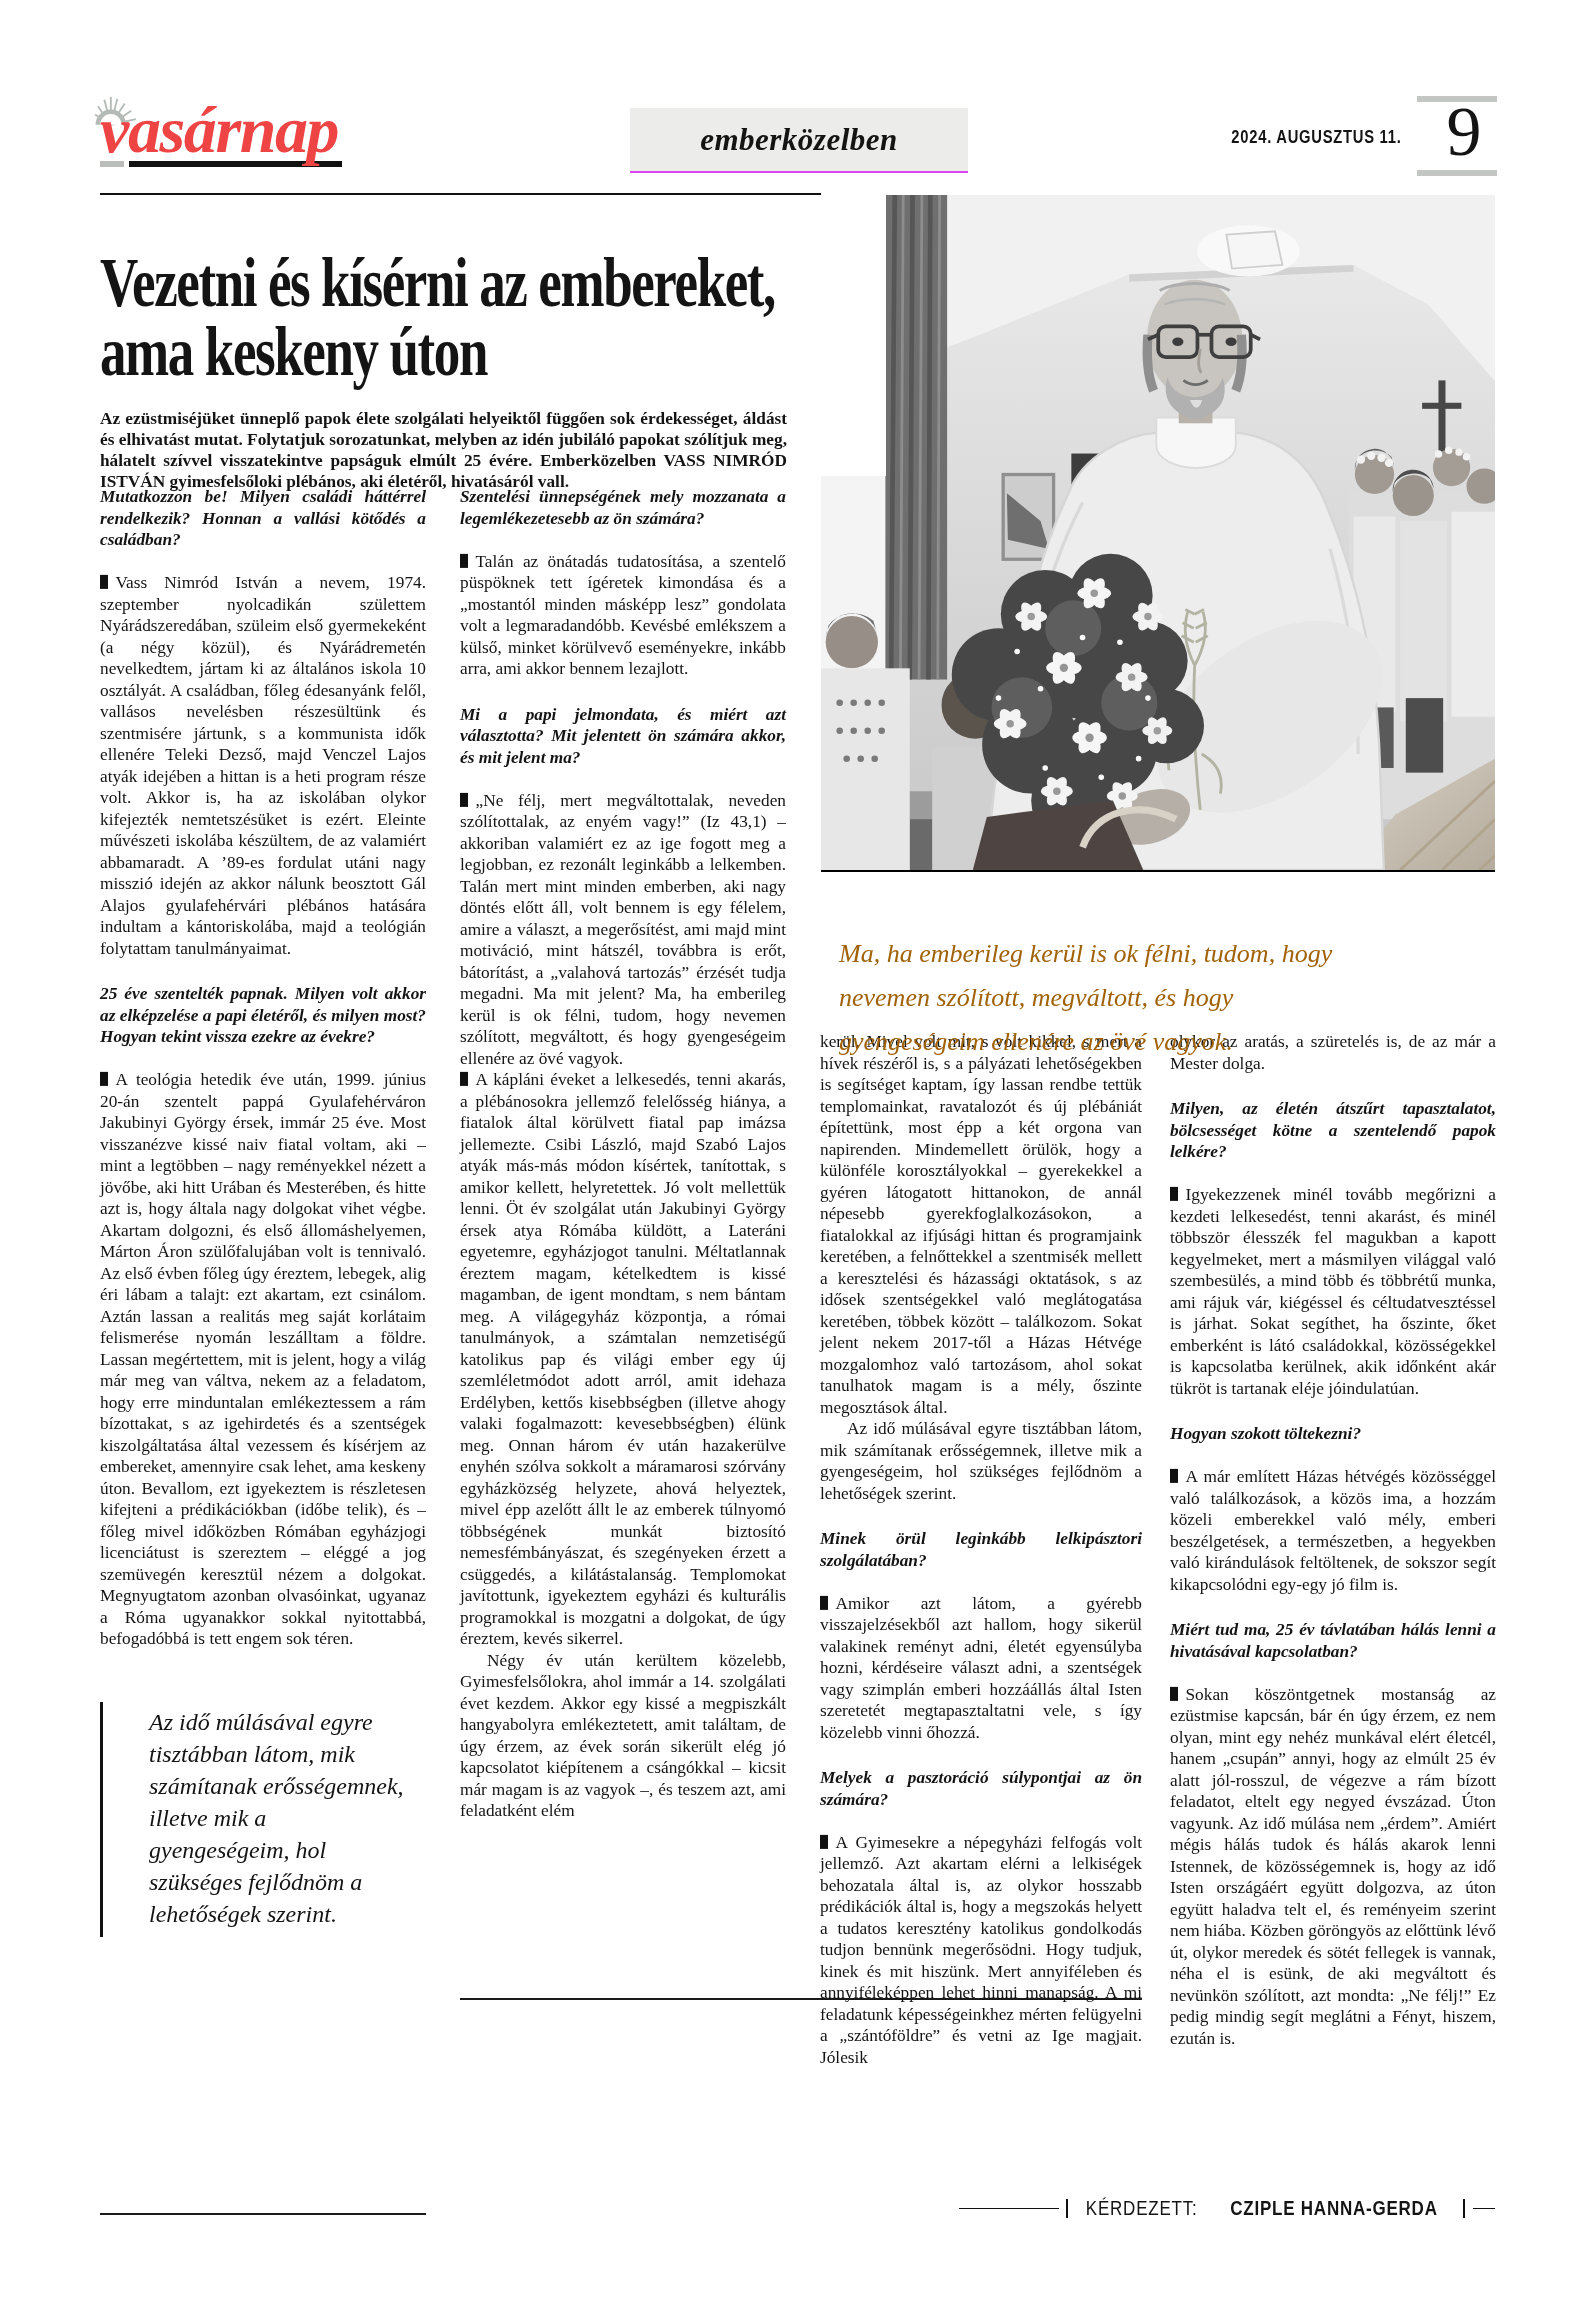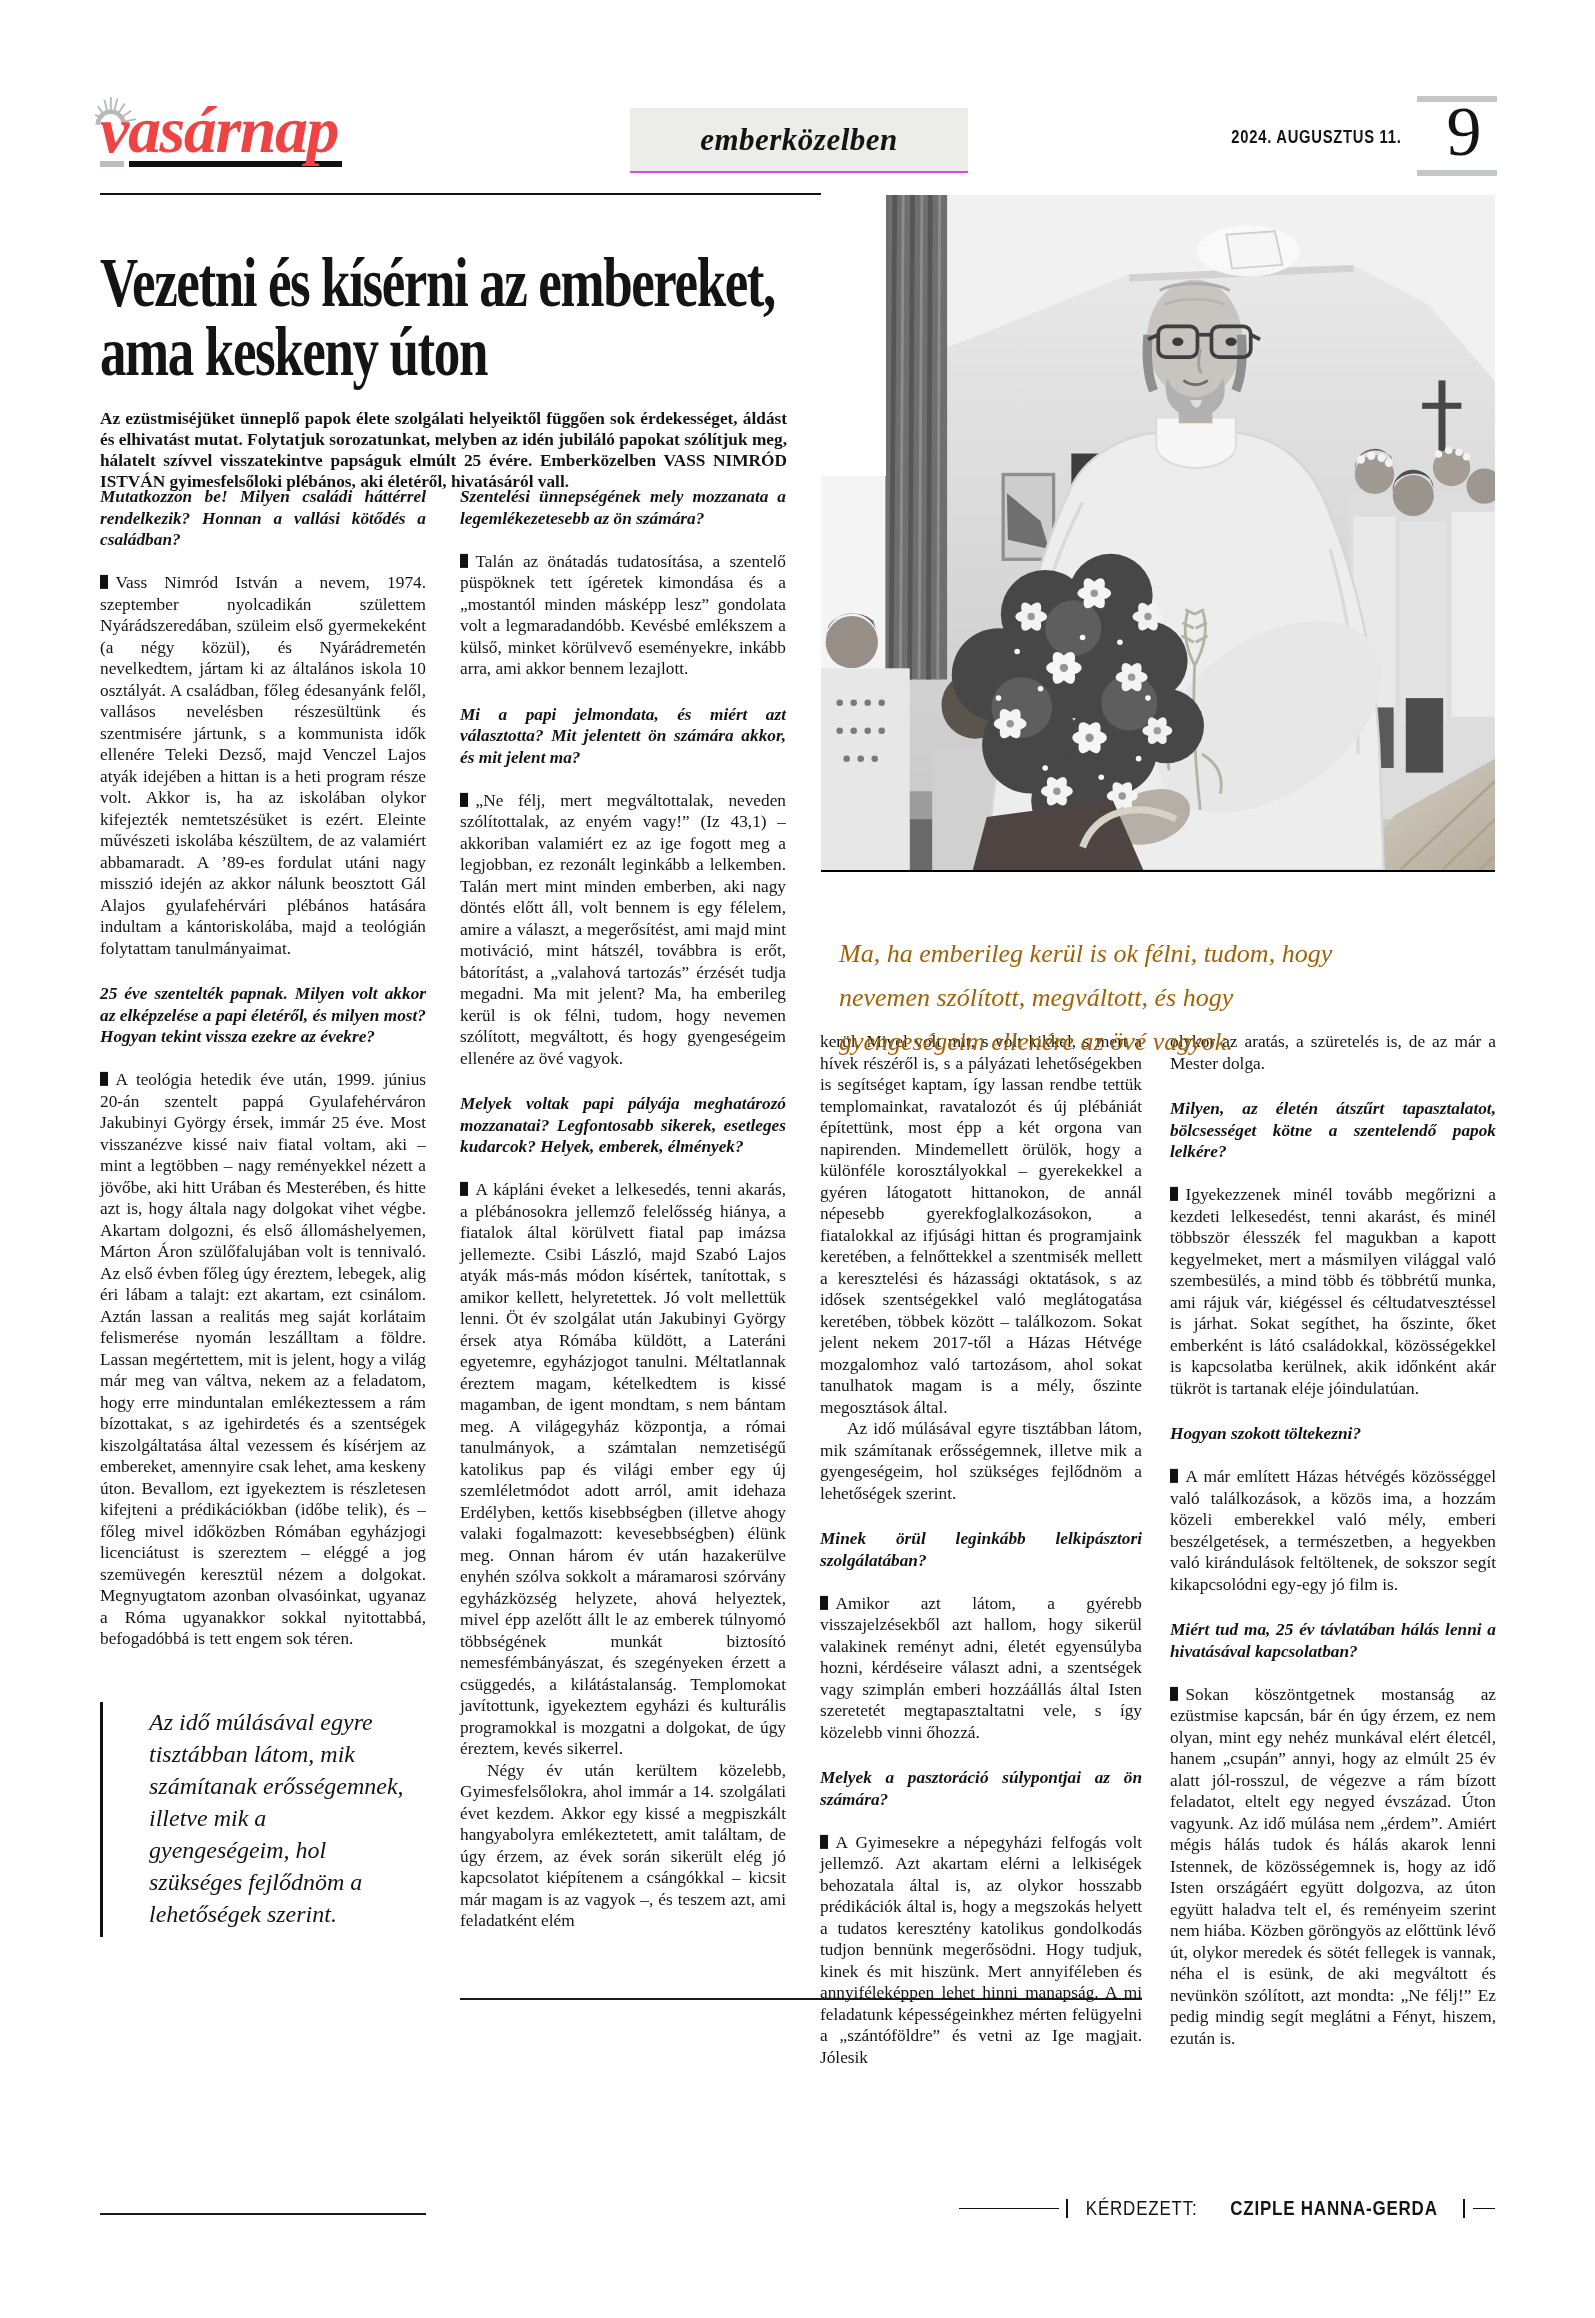--- a/index.html
+++ b/index.html
@@ -370,21 +370,20 @@
     <p class="q">25 éve szentelték papnak. Milyen volt akkor az elképzelése a papi életéről, és milyen most? Hogyan tekint vissza ezekre az évekre?</p>
     <p class="a"><span class="amark"></span><span>A teológia hetedik éve után, 1999. június 20-án szentelt pappá Gyulafehérváron Jakubinyi György érsek, immár 25 éve. Most visszanézve kissé naiv fiatal voltam, aki – mint a legtöbben – nagy reményekkel nézett a jövőbe, aki hitt Urában és Mesterében, és hitte azt is, hogy általa nagy dolgokat vihet végbe. Akartam dolgozni, és első állomáshelyemen, Márton Áron szülőfalujában volt is tennivaló. Az első évben főleg úgy éreztem, lebegek, alig éri lábam a talajt: ezt akartam, ezt csinálom. Aztán lassan a realitás meg saját korlátaim felismerése nyomán leszálltam a földre. Lassan megértettem, mit is jelent, hogy a világ már meg van váltva, nekem az a feladatom, hogy erre minduntalan emlékeztessem a rám bízottakat, s az igehirdetés és a szentségek kiszolgáltatása által vezessem és kísérjem az embereket, amennyire csak lehet, ama keskeny úton. Bevallom, ezt igyekeztem is részletesen kifejteni a prédikációkban (időbe telik), és – főleg mivel időközben Rómában egyházjogi licenciátust is szereztem – eléggé a jog szemüvegén keresztül nézem a dolgokat. Megnyugtatom azonban olvasóinkat, ugyanaz a Róma ugyanakkor sokkal nyitottabbá, befogadóbbá is tett engem sok téren.</span></p>
     <div class="pullquote">Az idő múlásával egyre tisztábban látom, mik számítanak erősségemnek, illetve mik a gyengeségeim, hol szükséges fejlődnöm a lehetőségek szerint.</div>
   </div>
 
   <div class="col col-2">
     <p class="q first">Szentelési ünnepségének mely mozzanata a legemlékezetesebb az ön számára?</p>
     <p class="a"><span class="amark"></span><span>Talán az önátadás tudatosítása, a szentelő püspöknek tett ígéretek kimondása és a „mostantól minden másképp lesz” gondolata volt a legmaradandóbb. Kevésbé emlékszem a külső, minket körülvevő eseményekre, inkább arra, ami akkor bennem lezajlott.</span></p>
     <p class="q">Mi a papi jelmondata, és miért azt választotta? Mit jelentett ön számára akkor, és mit jelent ma?</p>
     <p class="a"><span class="amark"></span><span>„Ne félj, mert megváltottalak, neveden szólítottalak, az enyém vagy!” (Iz 43,1) – akkoriban valamiért ez az ige fogott meg a legjobban, ez rezonált leginkább a lelkemben. Talán mert mint minden emberben, aki nagy döntés előtt áll, volt bennem is egy félelem, amire a választ, a megerősítést, ami majd mint motiváció, mint hátszél, továbbra is erőt, bátorítást, a „valahová tartozás” érzését tudja megadni. Ma mit jelent? Ma, ha emberileg kerül is ok félni, tudom, hogy nevemen szólított, megváltott, és hogy gyengeségeim ellenére az övé vagyok.</span></p>
-    <p class="q">Melyek voltak papi pályája meghatározó mozzanatai? Legfontosabb sikerek, esetleges kudarcok? Helyek, emberek, élmények?</p>
     <p class="a"><span class="amark"></span><span>A kápláni éveket a lelkesedés, tenni akarás, a plébánosokra jellemző felelősség hiánya, a fiatalok által körülvett fiatal pap imázsa jellemezte. Csibi László, majd Szabó Lajos atyák más-más módon kísértek, tanítottak, s amikor kellett, helyretettek. Jó volt mellettük lenni. Öt év szolgálat után Jakubinyi György érsek atya Rómába küldött, a Lateráni egyetemre, egyházjogot tanulni. Méltatlannak éreztem magam, kételkedtem is kissé magamban, de igent mondtam, s nem bántam meg. A világegyház központja, a római tanulmányok, a számtalan nemzetiségű katolikus pap és világi ember egy új szemléletmódot adott arról, amit idehaza Erdélyben, kettős kisebbségben (illetve ahogy valaki fogalmazott: kevesebbségben) élünk meg. Onnan három év után hazakerülve enyhén szólva sokkolt a máramarosi szórvány egyházközség helyzete, ahová helyeztek, mivel épp azelőtt állt le az emberek túlnyomó többségének munkát biztosító nemesfémbányászat, és szegényeken érzett a csüggedés, a kilátástalanság. Templomokat javítottunk, igyekeztem egyházi és kulturális programokkal is mozgatni a dolgokat, de úgy éreztem, kevés sikerrel.</span></p>
     <p class="a indent">Négy év után kerültem közelebb, Gyimesfelsőlokra, ahol immár a 14. szolgálati évet kezdem. Akkor egy kissé a megpiszkált hangyabolyra emlékeztetett, amit találtam, de úgy érzem, az évek során sikerült elég jó kapcsolatot kiépítenem a csángókkal – kicsit már magam is az vagyok –, és teszem azt, ami feladatként elém</p>
   </div>
 
   <div class="col col-3">
     <p class="a">kerül. Mivel volt mit, s volt kikkel, s mert a hívek részéről is, s a pályázati lehetőségekben is segítséget kaptam, így lassan rendbe tettük templomainkat, ravatalozót és új plébániát építettünk, most épp a két orgona van napirenden. Mindemellett örülök, hogy a különféle korosztályokkal – gyerekekkel a gyéren látogatott hittanokon, de annál népesebb gyerekfoglalkozásokon, a fiatalokkal az ifjúsági hittan és programjaink keretében, a felnőttekkel a szentmisék mellett a keresztelési és házassági oktatások, s az idősek szentségekkel való meglátogatása keretében, többek között – találkozom. Sokat jelent nekem 2017-től a Házas Hétvége mozgalomhoz való tartozásom, ahol sokat tanulhatok magam is a mély, őszinte megosztások által.</p>
     <p class="a indent">Az idő múlásával egyre tisztábban látom, mik számítanak erősségemnek, illetve mik a gyengeségeim, hol szükséges fejlődnöm a lehetőségek szerint.</p>
     <p class="q">Minek örül leginkább lelkipásztori szolgálatában?</p>
     <p class="a"><span class="amark"></span><span>Amikor azt látom, a gyérebb visszajelzésekből azt hallom, hogy sikerül valakinek reményt adni, életét egyensúlyba hozni, kérdéseire választ adni, a szentségek vagy szimplán emberi hozzáállás által Isten szeretetét megtapasztaltatni vele, s így közelebb vinni őhozzá.</span></p>
     <p class="q">Melyek a pasztoráció súlypontjai az ön számára?</p>

